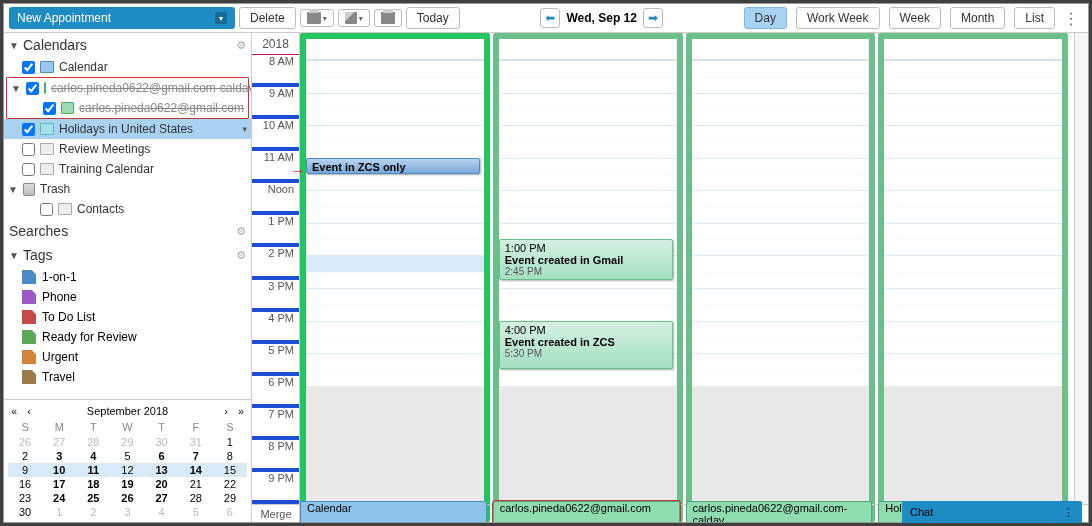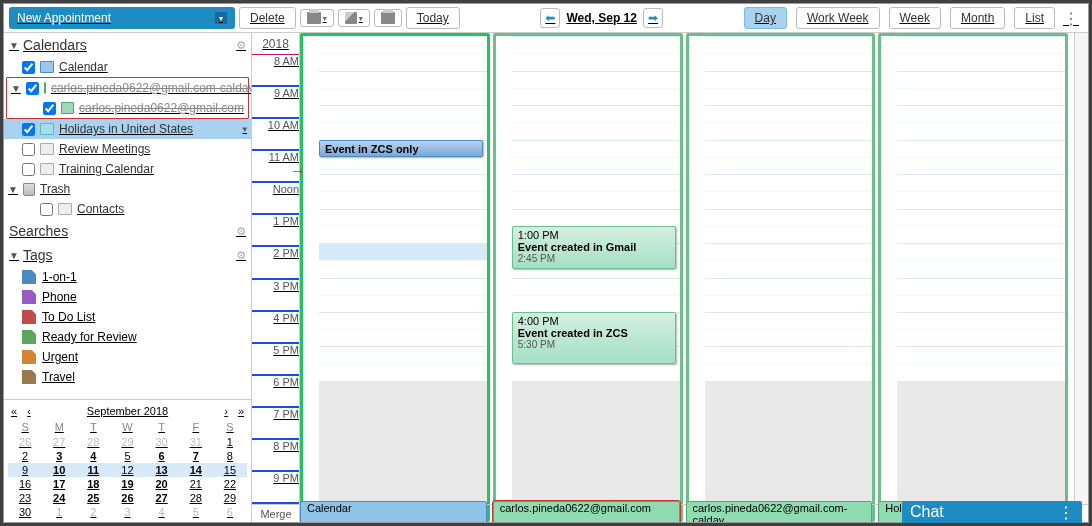--- a/index.html
+++ b/index.html
@@ -1,17 +1,17 @@
 <!DOCTYPE html>
 <html><head>
 <meta charset="utf-8">
 <style>
 * { margin: 0; padding: 0; box-sizing: border-box; font-family: "Helvetica Neue", Arial, sans-serif; }
 body { background: #404040; padding: 3px; }
-.app { background: #fff; width: 100%; height: 520px; display: flex; flex-direction: column; border: 1px solid #999; overflow: hidden; text-decoration: underline; }
+.app { background: #fff; width: 100%; height: 520px; display: flex; flex-direction: column; border: 1px solid #999; overflow: hidden; }
 .toolbar { height: 29px; border-bottom: 1px solid #ccc; display: flex; align-items: center; padding: 3px 5px; gap: 4px; }
 .new-appt { background: #1e8bc3; color: #fff; font-size: 12px; padding: 4px 8px; border-radius: 3px; width: 226px; display: flex; justify-content: space-between; align-items: center; cursor: pointer; }
 .new-appt .dd { width: 12px; height: 12px; background: #156a99; border-radius: 2px; display: flex; align-items: center; justify-content: center; font-size: 8px; }
 .btn { background: #fff; border: 1px solid #bbb; border-radius: 3px; font-size: 12px; padding: 3px 10px; cursor: pointer; color: #333; }
 .btn-sm { padding: 2px 6px; min-width: 28px; display: flex; align-items: center; justify-content: center; gap: 2px; }
 .spacer { flex: 1; }
 .date-nav { display: flex; align-items: center; gap: 2px; }
 .date-nav .btn { padding: 2px 4px; }
 .date-nav b { font-size: 12px; padding: 0 4px; }
 .view-group { display: flex; gap: 9px; }
@@ -47,42 +47,42 @@
 .mini-cal th { font-weight: normal; color: #888; padding: 2px; }
 .mini-cal td { padding: 1px 2px; cursor: pointer; }
 .mini-cal td.gray { color: #bbb; }
 .mini-cal td b { font-weight: bold; }
 .mini-cal td.sel { background: #7ab8e8; border-radius: 2px; }
 .mini-cal td.curwk { background: #d8eaf7; }
 .calview { flex: 1; display: flex; position: relative; overflow: hidden; }
 .timecol { width: 48px; border-right: 1px solid #ccc; display: flex; flex-direction: column; }
 .yearcell { height: 22px; border-bottom: 1px solid #be185d; display: flex; align-items: center; justify-content: center; font-size: 12px; color: #555; }
 .timeslots { flex: 1; display: flex; flex-direction: column; }
-.timerow { flex: 1; border-bottom: 2px solid #1d4ed8; display: flex; align-items: flex-start; justify-content: flex-end; font-size: 11px; color: #555; }
+.timerow { flex: 1; border-bottom: 4px solid #1d4ed8; display: flex; align-items: flex-start; justify-content: flex-end; padding-right: 5px; font-size: 11px; color: #555; }
 .daycols { flex: 1; display: flex; gap: 3px; padding-right: 20px; }
-.daycol { flex: 1; border: 3px solid #22c55e; border-radius: 2px; position: relative; display: flex; flex-direction: row; padding-left: 16px; }
+.daycol { flex: 1; border: 6px solid #22c55e; border-radius: 2px; position: relative; display: flex; flex-direction: column; }
 .daycol.alt { border-color: #6bbf8a; }
 .allday { height: 21px; border-bottom: 1px solid rgba(0,0,0,.15); }
 .slots { flex: 1; position: relative; }
 .slotbg { position: absolute; left: 0; right: 0; }
 .slotbg.off { background: #e9e9e9; }
 .slotline { position: absolute; left: 0; right: 0; border-bottom: 1px solid #d8e8f5; }
 .slotline.half { border-bottom-style: dotted; opacity: .5; }
 .mergerow { position: absolute; left: 0; right: 0; bottom: 0; height: 18px; border-top: 1px solid #ccc; display: flex; align-items: center; font-size: 11px; }
 .mergerow .lbl { width: 48px; text-align: center; color: #555; }
 .mergerow .col { flex: 1; padding-left: 6px; margin-right: 3px; border-radius: 2px; }
 .mergerow .col.blue { background: #8fc4ea; border: 1px solid #4a8bc4; }
 .mergerow .col.green { background: #8fdcb0; border: 1px solid #4da876; }
 .mergerow .col.green.red { outline: 1px solid #c33; }
 .event { position: absolute; border-radius: 2px; font-size: 11px; padding: 2px 5px; box-shadow: 1px 1px 2px rgba(0,0,0,.3); overflow: hidden; }
 .event.blue { background: linear-gradient(#b8d4ef, #7aa8d8); border: 1px solid #4a8bc4; }
 .event.green { background: linear-gradient(#d4f0e0, #a5dfc4); border: 1px solid #6bbf8a; }
 .event b { font-size: 11px; }
 .event .sub { color: #555; font-size: 10px; }
-.chatbar { position: absolute; right: 10px; bottom: 3px; width: 180px; height: 22px; background: #1e8bc3; color: #ffffff; font-size: 16px; display: flex; align-items: center; padding: 0 8px; justify-content: space-between; border-radius: 2px 2px 0 0; z-index: 20; }
+.chatbar { position: absolute; right: 10px; bottom: 3px; width: 180px; height: 22px; background: #1e8bc3; color: #000000; font-size: 11px; display: flex; align-items: center; padding: 0 8px; justify-content: space-between; border-radius: 2px 2px 0 0; z-index: 20; }
 .red-arrow { position: absolute; color: #c33; font-size: 16px; font-weight: bold; z-index: 15; }
 .scrollb { position: absolute; right: 0; top: 0; bottom: 18px; width: 14px; border-left: 1px solid #ccc; background: #f5f5f5; }
 .trash-ico { width: 12px; height: 13px; border: 1px solid #888; border-radius: 1px 1px 2px 2px; display: inline-block; background: linear-gradient(#ddd,#bbb); }
 .print-ico { width: 14px; height: 12px; display: inline-block; background: #888; border-radius: 1px; position: relative; }
 .print-ico::before { content: ''; position: absolute; top: -3px; left: 2px; right: 2px; height: 4px; background: #ccc; }
 .brush-ico { width: 12px; height: 12px; display: inline-block; background: linear-gradient(135deg, #ccc 40%, #888 40%); border-radius: 1px; }
 .dd-caret { font-size: 8px; color: #666; }
 </style>
 </head>
 <body>

